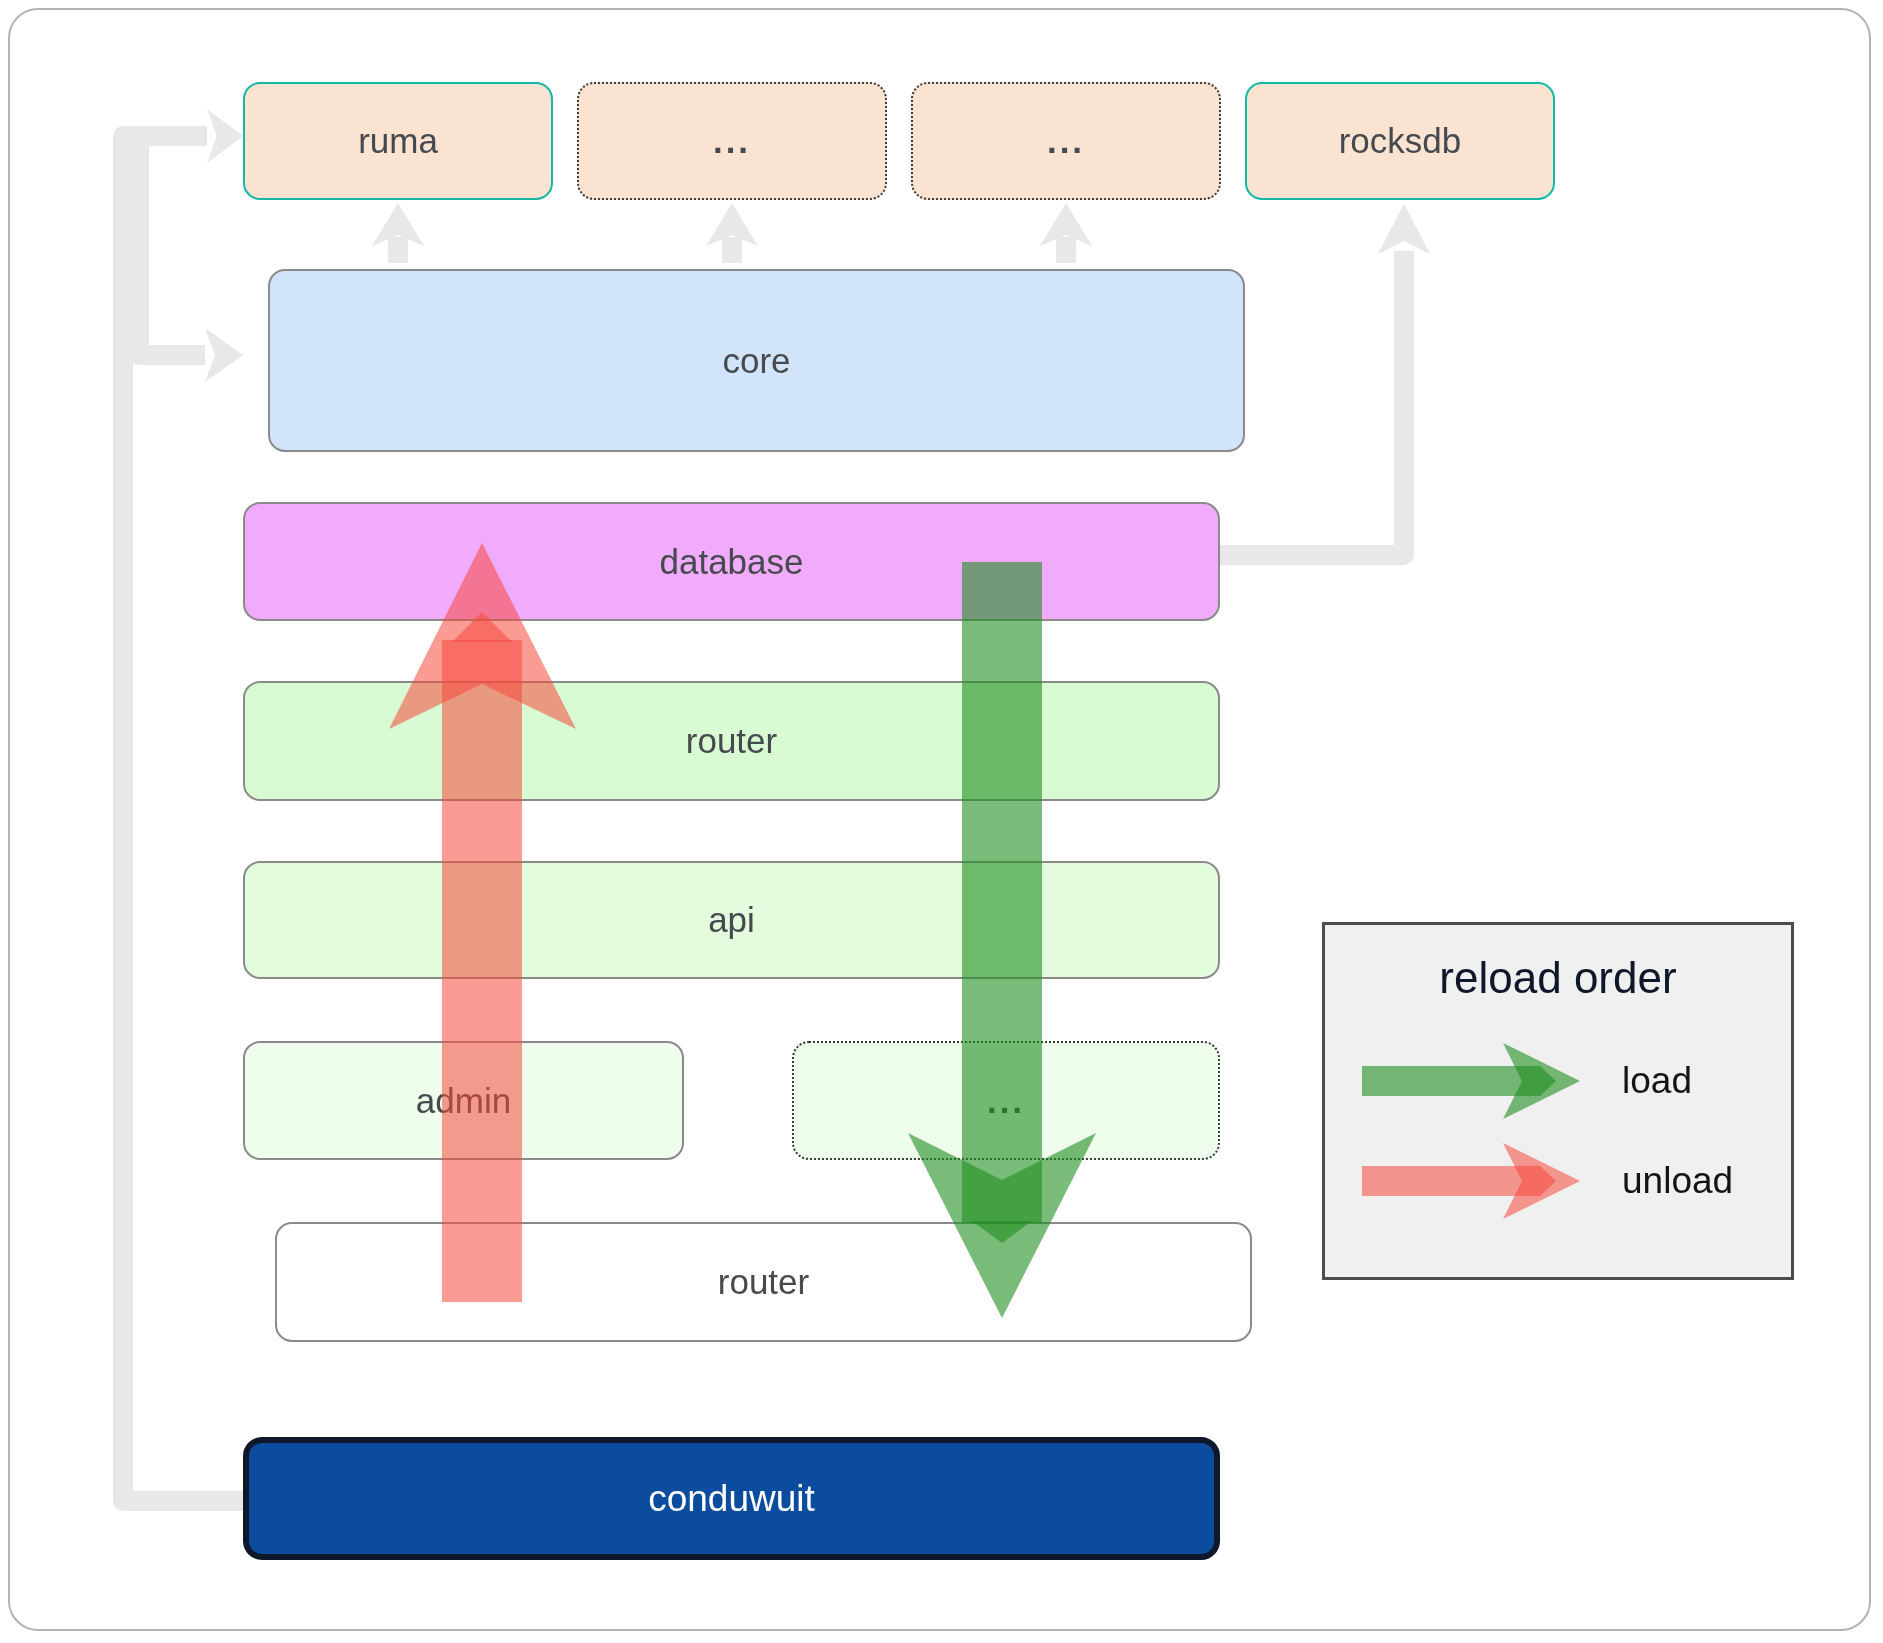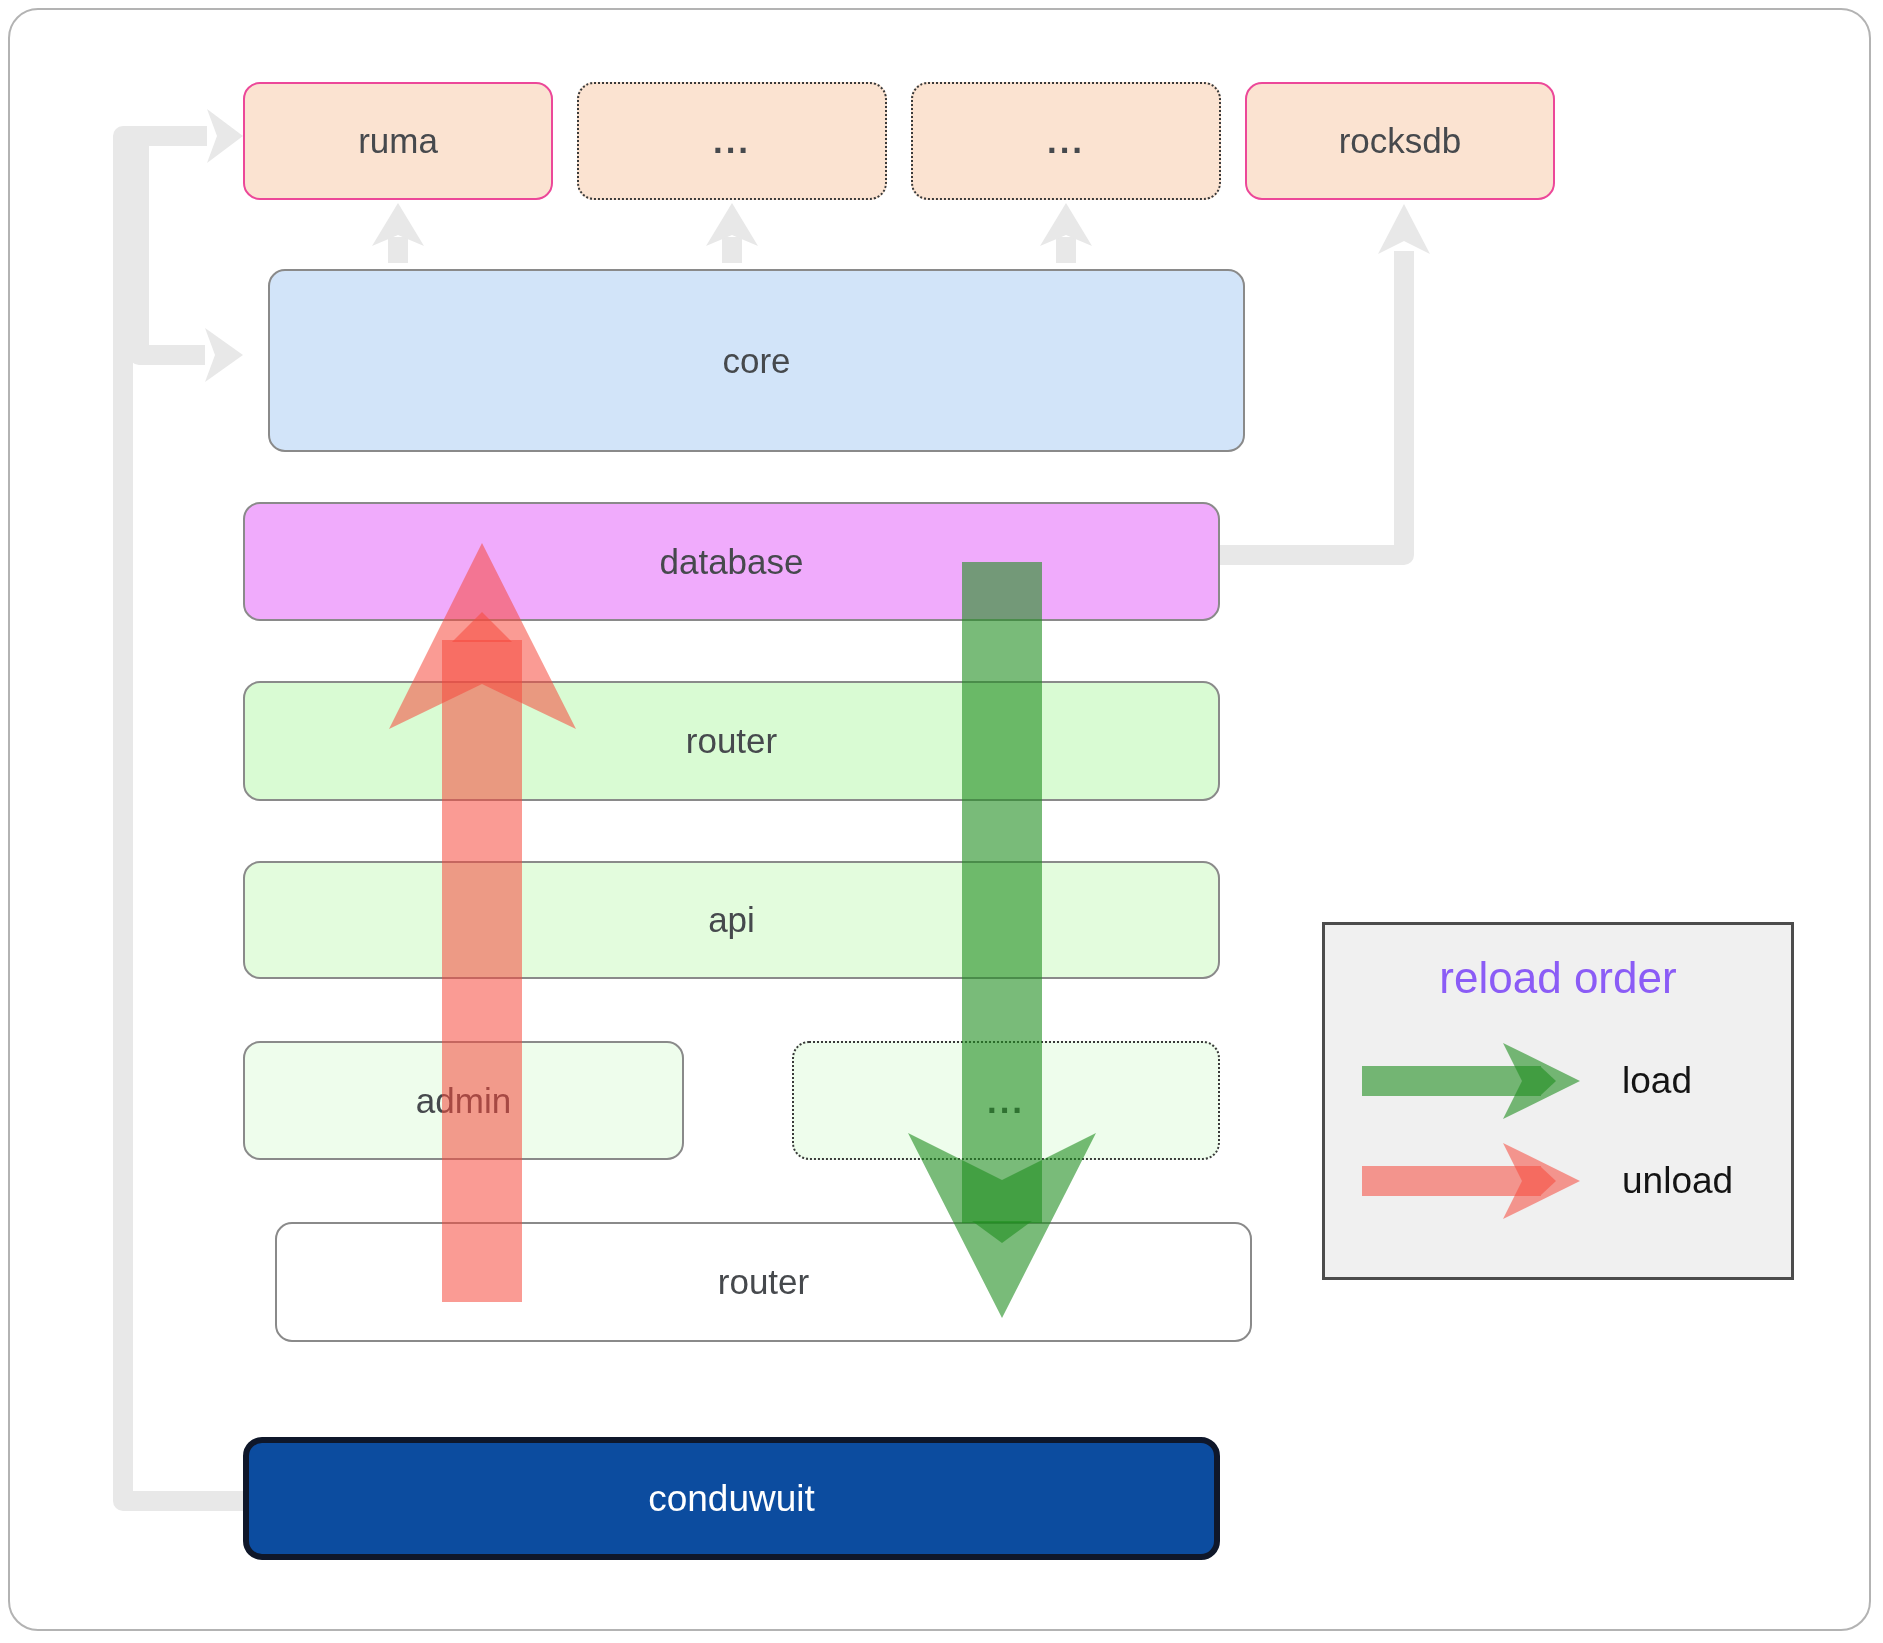--- a/index.html
+++ b/index.html
@@ -16,21 +16,21 @@
     box-sizing:border-box;
   }
   .node{
     position:absolute;
     display:flex;align-items:center;justify-content:center;
     box-sizing:border-box;
     border-radius:17px;
     font-size:35px;font-weight:500;color:#46494d;
     z-index:2;
   }
-  .n-solid-dark{border:2px solid #ec4899;}
+  .n-solid-dark{border:2px solid #14b8a6;}
   .n-dotted{border:2px dotted #3a3a3a;}
   .n-solid-gray{border:2px solid #8a8a8a;}
   .dep{background:#fbe3d1;}
   .n-ruma{left:243px;top:82px;width:310px;height:118px;}
   .n-deps1{left:577px;top:82px;width:310px;height:118px;}
   .n-deps2{left:911px;top:82px;width:310px;height:118px;}
   .n-rocksdb{left:1245px;top:82px;width:310px;height:118px;}
   .n-core{left:243px;top:269px;width:977px;height:183px;background:#d2e4f9;margin-left:25px;}
   .n-database{left:243px;top:502px;width:977px;height:119px;background:#f0abfc;}
   .n-service{left:243px;top:681px;width:977px;height:120px;background:#d9fbd3;}
@@ -46,21 +46,21 @@
   .dots-label{font-weight:700;letter-spacing:3px;}
   #edges{position:absolute;left:0;top:0;z-index:3;pointer-events:none;}
   
   .legend{
     position:absolute;left:1322px;top:922px;width:472px;height:358px;
     background:#f0f0f0;border:3px solid #4c4c4c;box-sizing:border-box;
     z-index:2;
   }
   .legend-title{
     position:absolute;left:0;top:28px;width:100%;
-    text-align:center;font-size:44px;color:#8b5cf6;font-weight:400;
+    text-align:center;font-size:44px;color:#0f172a;font-weight:400;
   }
   .legend-arrow{position:absolute;left:35px;width:250px;height:82px;}
   .legend-arrow.row1{top:115px;}
   .legend-arrow.row2{top:215px;}
   .legend-label{
     position:absolute;left:297px;width:160px;height:82px;
     display:flex;align-items:center;
     font-size:37px;color:#141414;
   }
   .legend-label.row1{top:115px;}

